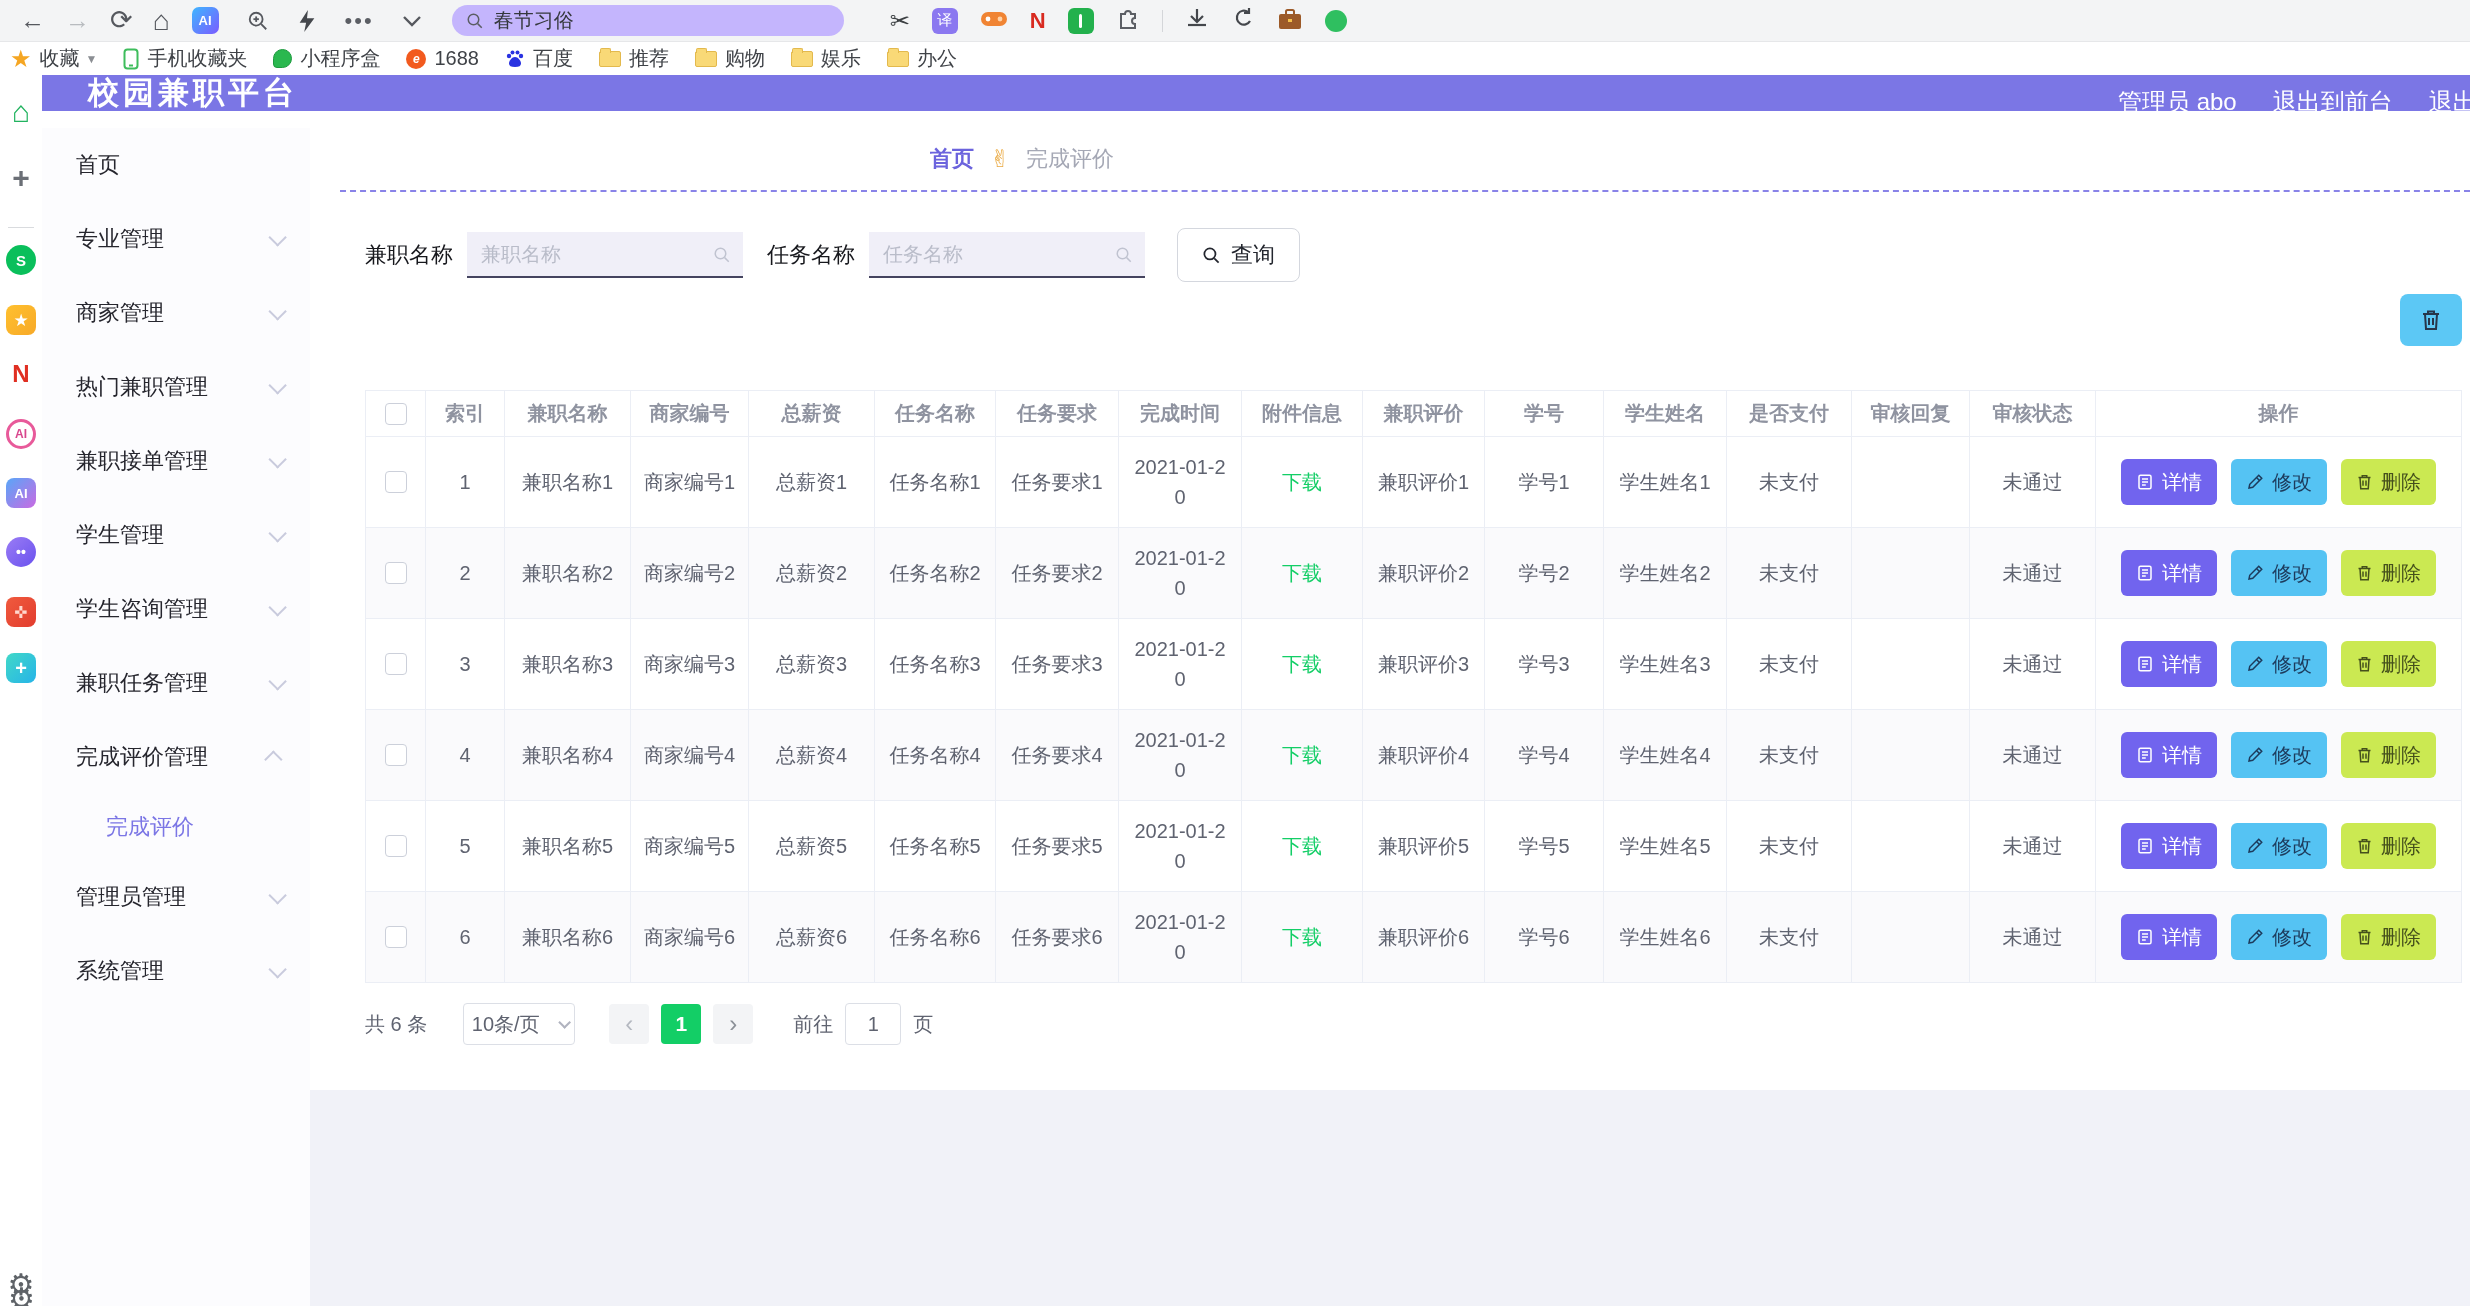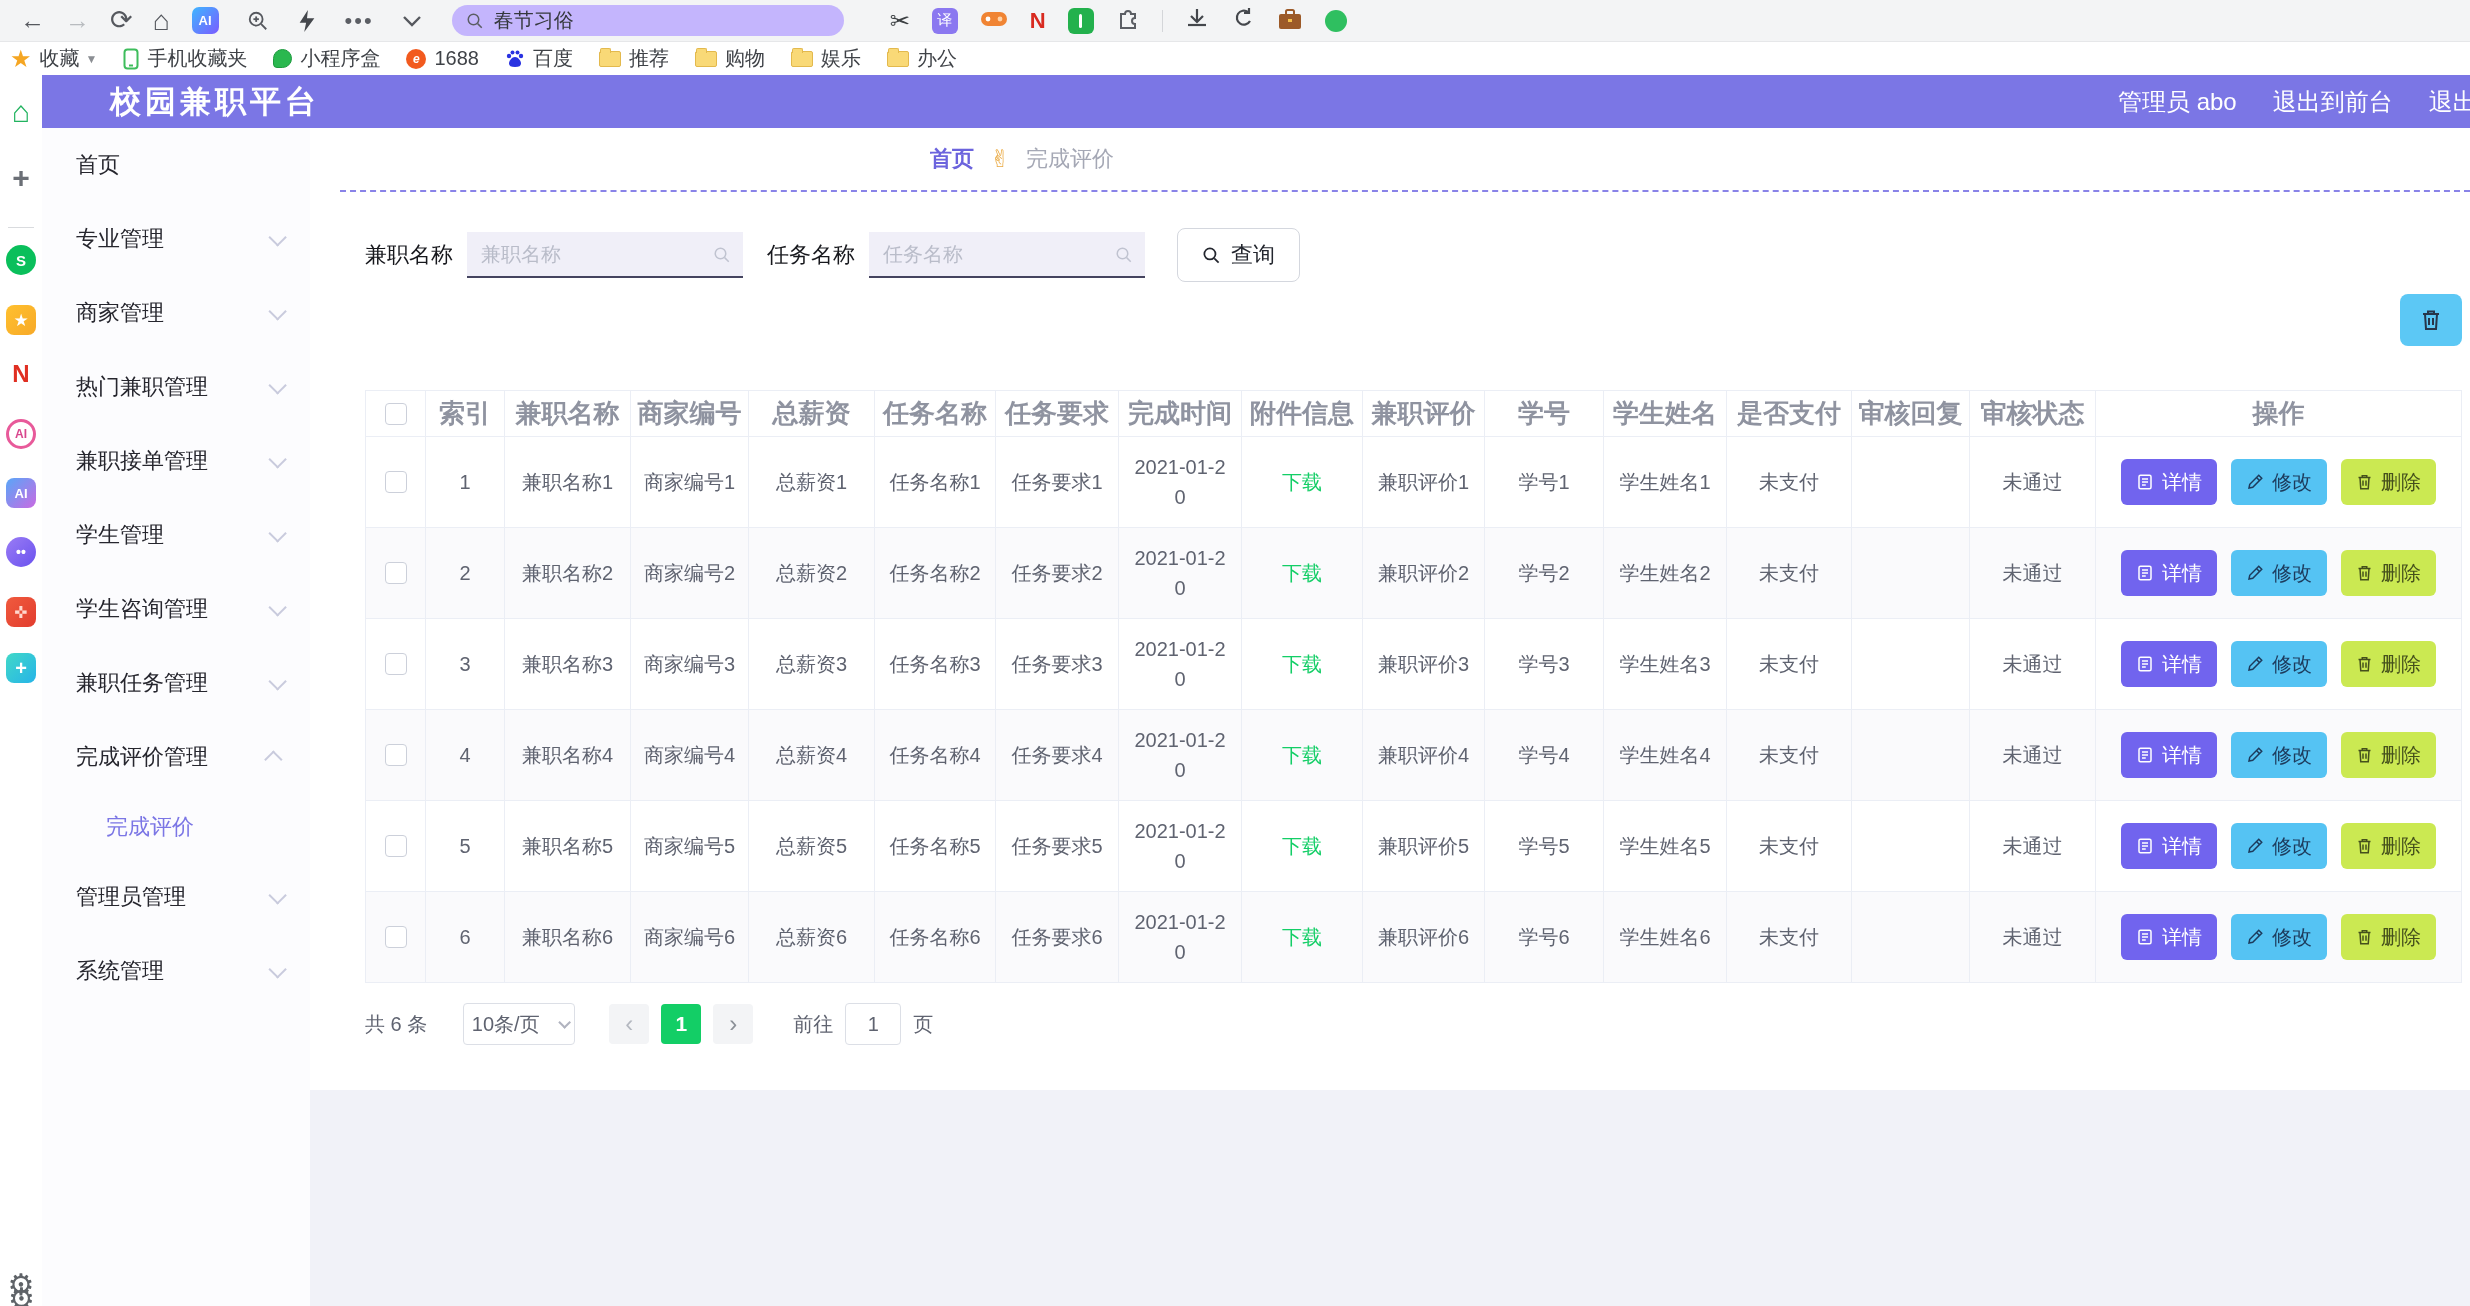--- a/index.html
+++ b/index.html
@@ -50,22 +50,22 @@
   
   .rail { position:absolute; top:75px; left:0; width:42px; height:1231px; background:#fff; }
   .rail .slot { position:absolute; left:50%; transform:translateX(-50%); display:flex; align-items:center; justify-content:center; cursor:pointer; }
   .rail .divider { width:26px; height:1px; background:#d9dbde; }
   .rtile { width:30px; height:30px; display:flex; align-items:center; justify-content:center; font-weight:bold; }
   .rtile.circle { border-radius:50%; }
   .rtile.round { border-radius:8px; }
   .rtile.ring { border-radius:50%; border:3px solid #e85a9a; font-size:12px; }
   
   .app-header {
-    position:absolute; top:75px; left:42px; width:2428px; height:53px; background:#7b76e5;
-    display:flex; align-items:center; overflow:hidden;padding-left:22px;
+    position:absolute; top:75px; left:42px; width:2428px; height:36px; background:#7b76e5;
+    display:flex; align-items:center; overflow:hidden;
   }
   .app-title { color:#fff; font-size:31px; font-weight:bold; letter-spacing:4px; margin-left:46px; white-space:nowrap; }
   .hdr-right { position:absolute; left:2076px; top:0; height:53px; display:flex; align-items:center; white-space:nowrap; }
   .hdr-right .hlink { color:#fff; font-size:24px; margin-right:36px; cursor:pointer;text-align:center; }
   
   .sidebar { position:absolute; top:128px; left:42px; width:268px; height:1178px; background:#fcfcfe; }
   .menu-item { height:74px; display:flex; align-items:center; padding:0 28px 0 34px; font-size:22px; color:#26262e; cursor:pointer; }
   .menu-item .lbl { flex:1 1 auto; }
   .chev { width:13px; height:13px; border-right:2px solid #c9cbdd; border-bottom:2px solid #c9cbdd; flex:0 0 auto; }
   .chev.down { transform:rotate(45deg) translateY(-3px); }
@@ -93,21 +93,21 @@
     margin-left:8px; height:54px; padding:0 24px; background:#fff; border:1px solid #d4d7de; border-radius:8px;
     display:flex; align-items:center; gap:10px; font-size:22px; color:#23262e; cursor:pointer; font-family:inherit;
   }
   .batch-row { display:flex; justify-content:flex-end; padding-right:8px; margin-top:12px; }
   .trash-btn { width:62px; height:52px; background:#5cc8f5; border:none; border-radius:8px; display:flex; align-items:center; justify-content:center; cursor:pointer; }
   
   .etable { margin:44px 8px 0 55px; border:1px solid #ebeef5; border-bottom:none; }
   .grid-row { display:grid; grid-template-columns:60px 79px 126px 118px 126px 121px 123px 123px 121px 122px 119px 123px 125px 118px 126px minmax(0,1fr); }
   .th, .td { border-right:1px solid #ebeef5; border-bottom:1px solid #ebeef5; display:flex; align-items:center; justify-content:center; padding:6px 6px; }
   .th:last-child, .td:last-child { border-right:none; }
-  .th { height:46px; font-size:26px; font-weight:bold; color:#8f93a0;text-align:center; }
+  .th { height:46px; font-size:20px; font-weight:bold; color:#8f93a0;text-align:center; }
   .td { min-height:91px; font-size:20px; color:#5f6370; text-align:center; }
   .tr:nth-child(even) { background:#fafafc; }
   .checkbox { width:22px; height:22px; border:1px solid #ccd0da; border-radius:4px; background:#fff; cursor:pointer; }
   .link-green { color:#13ce66; cursor:pointer; }
   .date-wrap { width:102px; word-break:break-all; line-height:30px; }
   .act-btn { height:46px; padding:0 15px; border:none; border-radius:6px; display:flex; align-items:center; gap:8px; font-size:20px; cursor:pointer; font-family:inherit; margin:0 7px; }
   .act-detail { background:#7164ee; color:#fff; }
   .act-edit { background:#55c3f3; color:#1d3b5c; }
   .act-delete { background:#cbe952; color:#45501c; }
   

